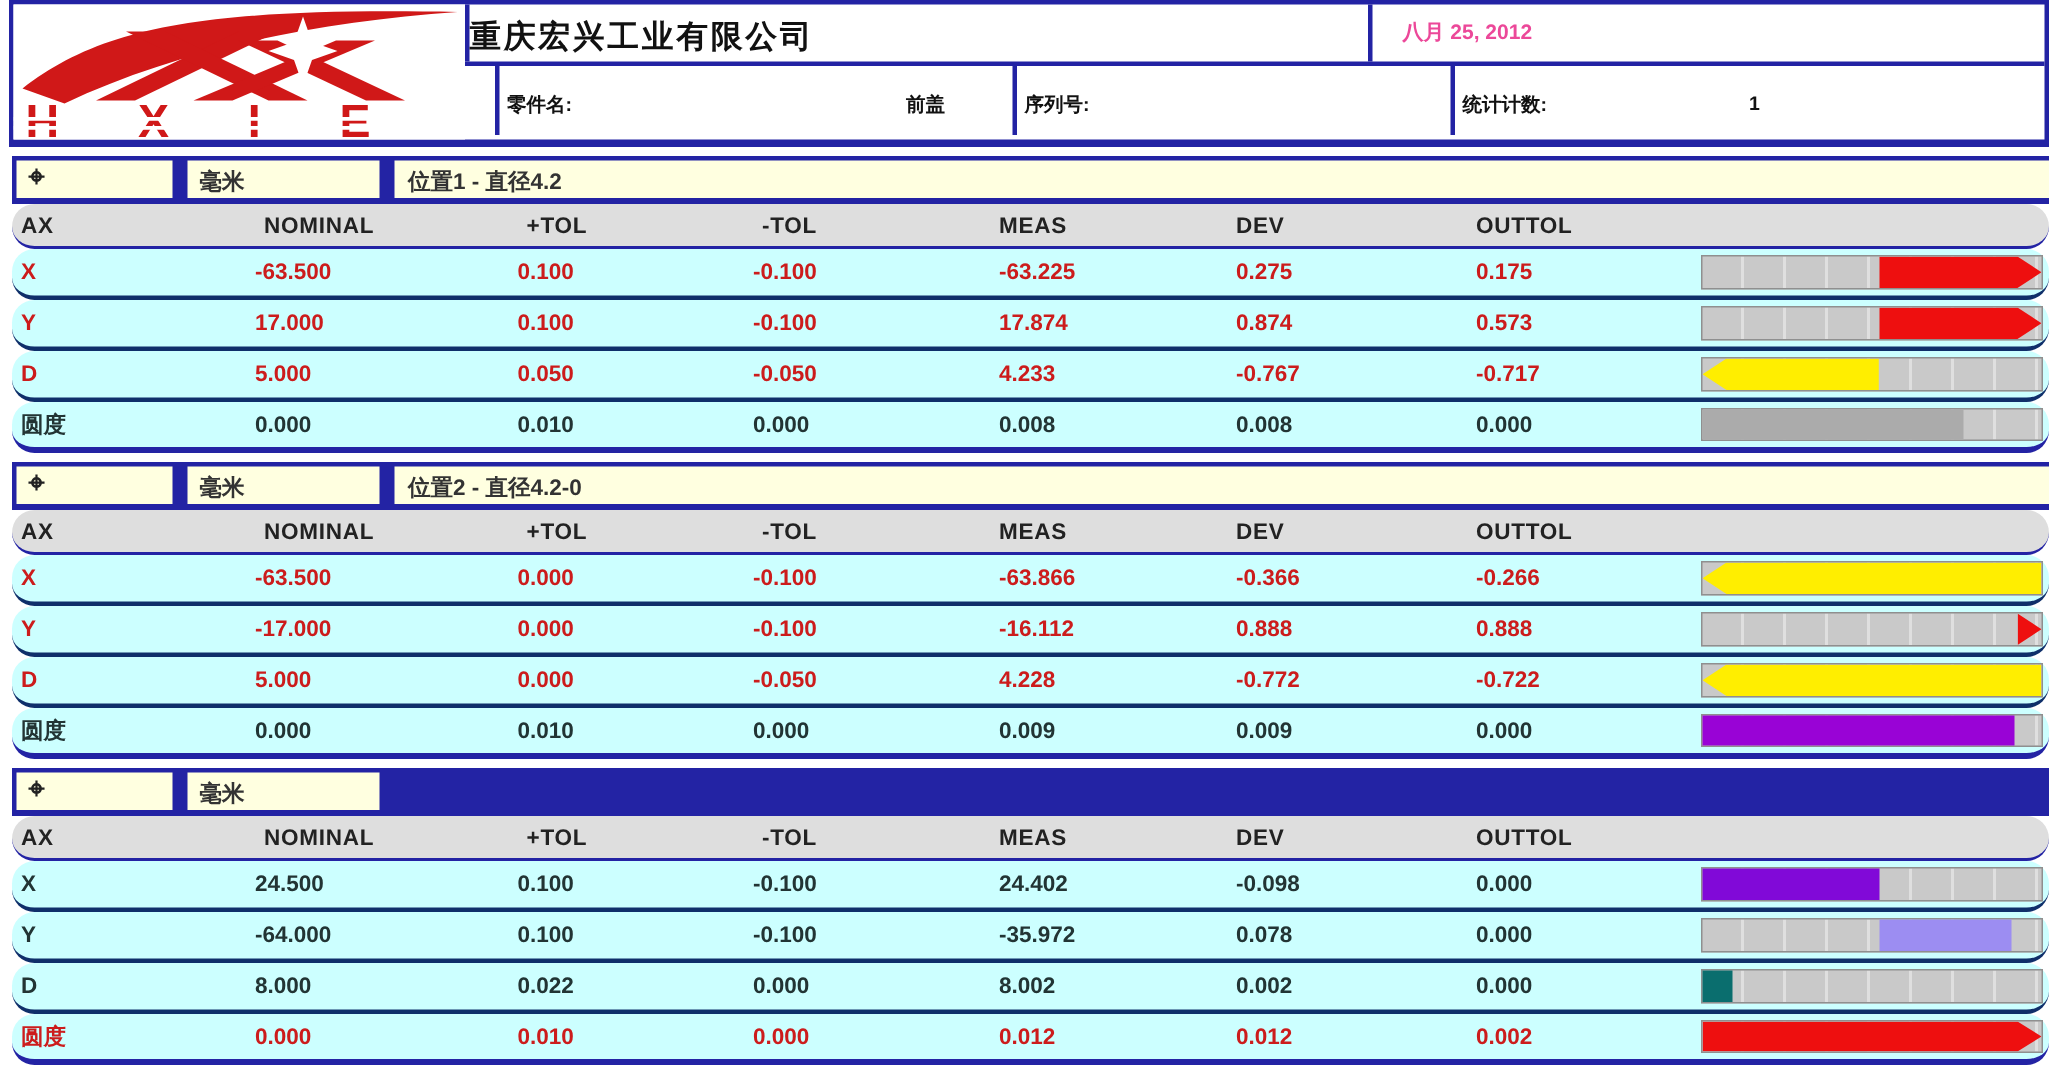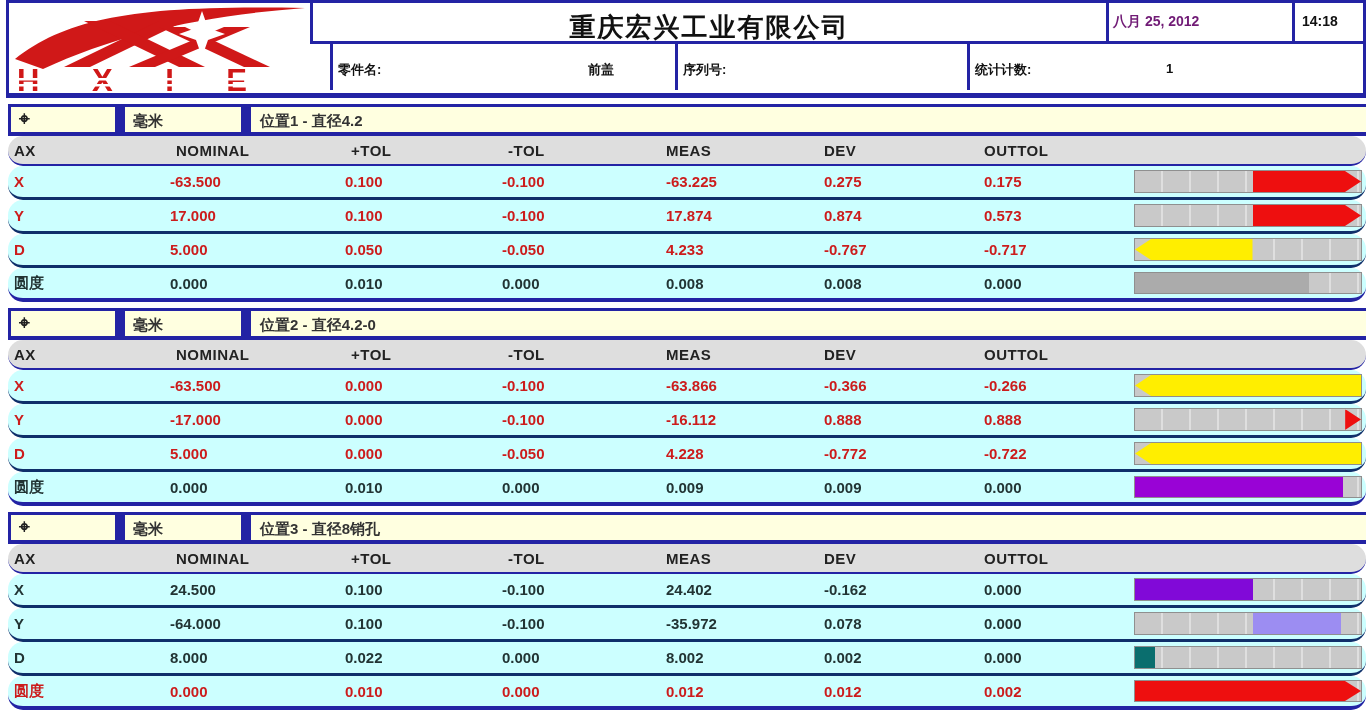--- a/index.html
+++ b/index.html
@@ -9,37 +9,37 @@
   *{box-sizing:border-box;margin:0;padding:0;}
   html,body{width:1366px;height:724px;overflow:hidden;background:#fff;
     font-family:"Liberation Sans","DejaVu Sans",sans-serif;}
   
   .htable{margin-left:6px;display:flex;border:3px solid var(--navy);border-bottom:5px solid var(--navy);background:#fff;}
   .logo-cell{width:301px;height:90px;background:#fff;flex:none;}
   .hright{flex:1;display:flex;flex-direction:column;}
   .hrow1{height:38px;display:flex;}
   .hrow2{height:49px;display:flex;border-top:3px solid var(--navy);padding-left:20px;}
   .hcell{border-left:3px solid var(--navy);position:relative;}
-  .company{width:796px;text-align:center;font-size:26px;font-weight:bold;color:#111;padding-top:7px;letter-spacing:2px;}
-  .datec{width:186px;font-size:14px;font-weight:bold;color:#701a75;padding:10px 0 0 4px;}
+  .company{width:602px;font-size:21px;font-weight:bold;color:#111;padding-top:7px;letter-spacing:2px;}
+  .datec{width:186px;font-size:14px;font-weight:bold;color:#ec4899;padding:10px 0 0 20px;}
   .timec{flex:1;font-size:14px;font-weight:bold;color:#111;padding:10px 0 0 7px;}
   .partc{width:345px;}
   .serialc{width:292px;}
   .statc{flex:1;}
   .flabel{position:absolute;top:17px;left:5px;font-size:13px;font-weight:bold;color:#111;}
   .fval{position:absolute;top:17px;font-size:13px;font-weight:bold;color:#111;}
-  .partc .fval{left:255px;}
+  .partc .fval{left:271px;}
   .statc .fval{left:196px;}
   
   .sections{margin-left:8px;margin-top:6px;}
   section{margin-bottom:6px;}
   .secbar{height:32px;background:var(--navy);display:flex;padding:3px 0 4px 3px;}
   .box{background:var(--cream);height:100%;}
   .box.sym{width:104px;margin-right:10px;font-size:19px;font-weight:bold;color:#222;padding:1px 0 0 8px;}
-  .box.unit{width:116px;margin-right:10px;font-size:15px;font-weight:bold;color:#333;padding:5px 0 0 8px;}
+  .box.unit{width:128px;margin-right:10px;font-size:15px;font-weight:bold;color:#333;padding:5px 0 0 8px;}
   .box.title{flex:1;font-size:15px;font-weight:bold;color:#333;padding:5px 0 4px 9px;}
   .grid{display:grid;grid-template-columns:162px 175px 157px 158px 158px 160px 154px 1fr;align-items:center;border-radius:15px;}
   .thead{height:30px;background:var(--hdrbg);border-bottom:2px solid var(--navy);}
   .thead span{font-size:15px;font-weight:bold;color:#222;padding-left:6px;letter-spacing:0.5px;}
   .trow{height:34px;background:var(--cyan);border-bottom:3px solid var(--sep);}
   section .trow:last-child{border-bottom:4px solid var(--navy);}
   .c{font-size:15px;font-weight:bold;padding-left:6px;}
   .nr{text-align:left;padding-left:0;padding-right:97px;}
   .st-out .c{color:var(--red);}
   .st-in .c{color:var(--dark);}
@@ -65,21 +65,20 @@
       <polygon points="193,8 199,25 216,31 199,37 193,54 187,37 170,31 187,25" fill="#fff"></polygon>
       <text x="8" y="88" font-size="31" font-weight="bold" letter-spacing="10" fill="#d01818" textLength="240">HXIE</text>
       <rect x="0" y="75" width="260" height="2.5" fill="#fff"></rect>
       <rect x="0" y="81" width="260" height="2.5" fill="#fff"></rect>
     </svg>
   </div>
   <div class="hright">
     <div class="hrow1">
       <div class="hcell company">重庆宏兴工业有限公司</div>
       <div class="hcell datec">八月 25, 2012</div>
-      <div class="hcell timec">14:18</div>
     </div>
     <div class="hrow2">
       <div class="hcell partc">
         <span class="flabel">零件名:</span>
         <span class="fval">前盖</span>
       </div>
       <div class="hcell serialc">
         <span class="flabel">序列号:</span>
       </div>
       <div class="hcell statc">
@@ -237,39 +236,38 @@
             <div class="fill shape-bar" style="left: 0%; width: 92%; background: rgb(153, 3, 214);"></div>
           </div>
         </span>
     </div>
   </section>
 
   <section>
     <div class="secbar">
       <div class="box sym">⌖</div>
       <div class="box unit">毫米</div>
-      <div class="box title">位置3 - 直径8销孔</div>
     </div>
     <div class="grid thead">
       <span>AX</span>
       <span>NOMINAL</span>
       <span>+TOL</span>
       <span>-TOL</span>
       <span>MEAS</span>
       <span>DEV</span>
       <span>OUTTOL</span>
       <span></span>
     </div>
     <div class="grid trow st-in">
       <span class="c">X</span>
       <span class="c nr">24.500</span>
       <span class="c nr">0.100</span>
       <span class="c nr">-0.100</span>
       <span class="c">24.402</span>
-      <span class="c">-0.162</span>
+      <span class="c">-0.098</span>
       <span class="c">0.000</span>
       <span class="barcell">
           <div class="track">
             <div class="fill shape-bar" style="left: 0%; width: 52%; background: rgb(129, 9, 216);"></div>
           </div>
         </span>
     </div>
     <div class="grid trow st-in">
       <span class="c">Y</span>
       <span class="c nr">-64.000</span>

